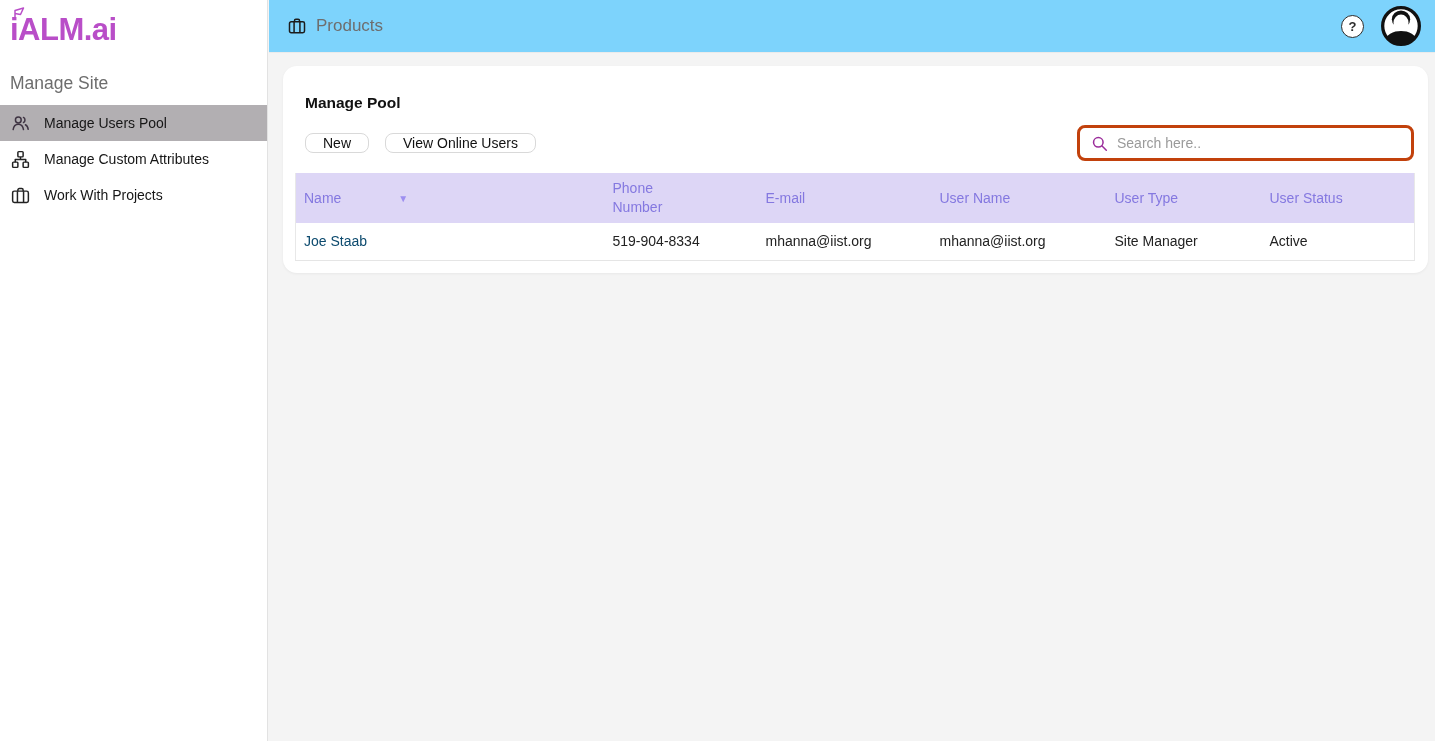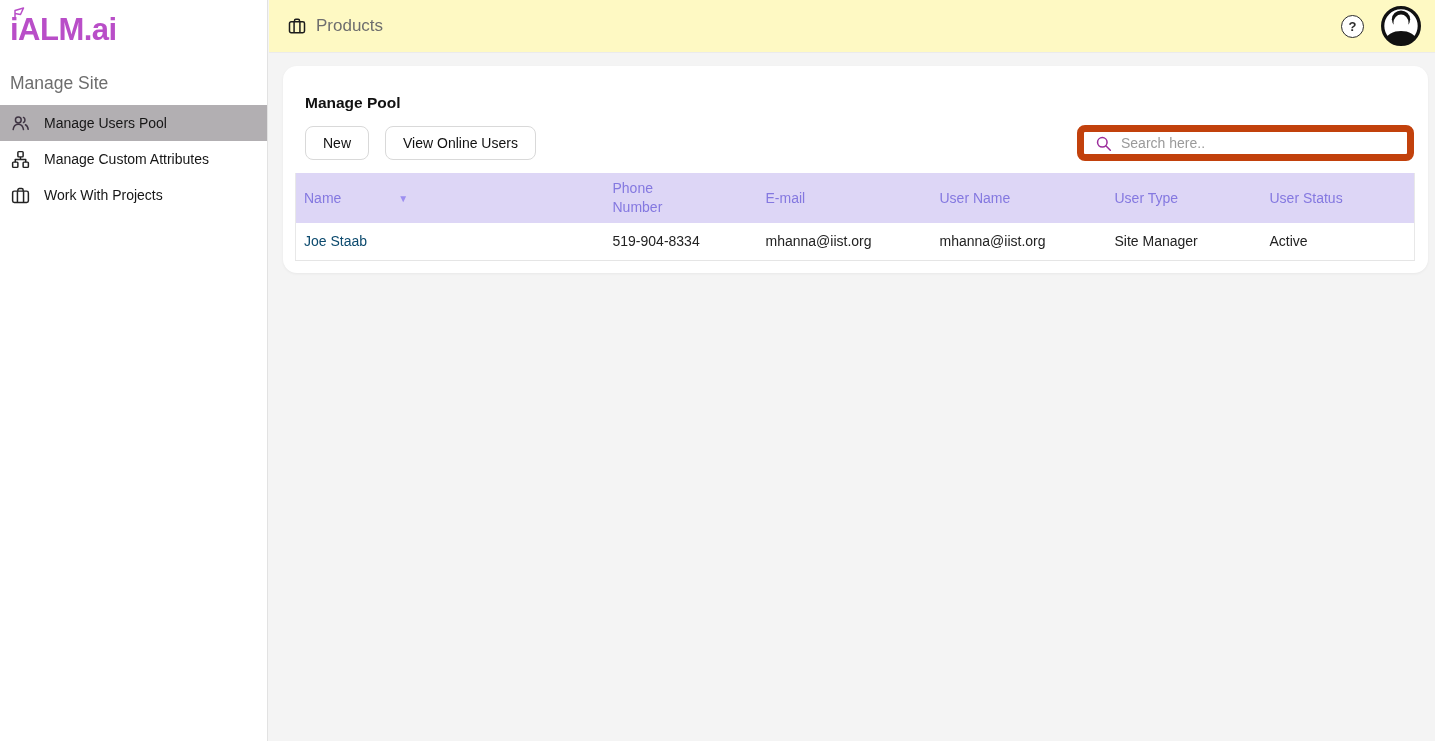--- a/index.html
+++ b/index.html
@@ -25,21 +25,21 @@
     height:36px; display:flex; align-items:center; gap:13px;
     padding-left:10px; font-size:14px; color:#161616; cursor:pointer;
   }
   .nav-item.selected { background:#b2afb2; }
   .nav-icon { width:21px; height:21px; display:flex; align-items:center; justify-content:center; }
   .nav-icon svg { width:21px; height:21px; }
 
   
   .topbar {
     position:absolute; left:269px; right:0; top:0; height:53px;
-    background:#fef9c3; border-bottom:1px solid #ebebeb;
+    background:#7dd3fc; border-bottom:1px solid #ebebeb;
     display:flex; align-items:center; padding:0 12px 0 18px;
   }
   .tb-title { display:flex; align-items:center; gap:9px; font-size:17px; color:#6e6e6e; }
   .tb-title svg { width:20px; height:20px; }
   .tb-right { margin-left:auto; display:flex; align-items:center; gap:15px; }
   .help-btn {
     width:23px; height:23px; border:1.7px solid #2b2b2b; border-radius:50%;
     display:flex; align-items:center; justify-content:center;
     font-size:13px; font-weight:700; color:#2b2b2b; cursor:pointer; background:#fff;
   }
@@ -48,26 +48,26 @@
   
   .content { position:absolute; left:269px; top:54px; right:0; bottom:0; background:#f4f4f4; }
   .card {
     position:absolute; left:283px; top:66px; width:1145px; height:207px;
     background:#ffffff; border-radius:14px; box-shadow:0 1px 3px rgba(0,0,0,.05);
     padding:28px 14px 0 22px;
   }
   .card-title { font-size:15.5px; font-weight:700; color:#111; }
   .toolbar { display:flex; align-items:center; margin-top:13px; }
   .btn {
-    height:34px; padding:0 17px; background:#fff; border:1px solid #d9d9d9;
+    height:20px; padding:0 17px; background:#fff; border:1px solid #d9d9d9;
     border-radius:8px; font-size:14px; color:#111; cursor:pointer; margin-right:16px;
     font-family:inherit;
   }
   .search-box {
-    margin-left:auto; width:337px; height:36px; border:7px solid #c2410c;
+    margin-left:auto; width:337px; height:36px; border:3px solid #c2410c;
     border-radius:8px; display:flex; align-items:center; padding:0 11px; gap:9px;
     background:#fff;
   }
   .search-box svg { width:17px; height:17px; flex:none; }
   .search-box input {
     border:none; outline:none; width:100%; font-size:14px; color:#333;
     font-family:inherit; background:transparent;
   }
   .search-box input::placeholder { color:#9a9a9a; }
 

